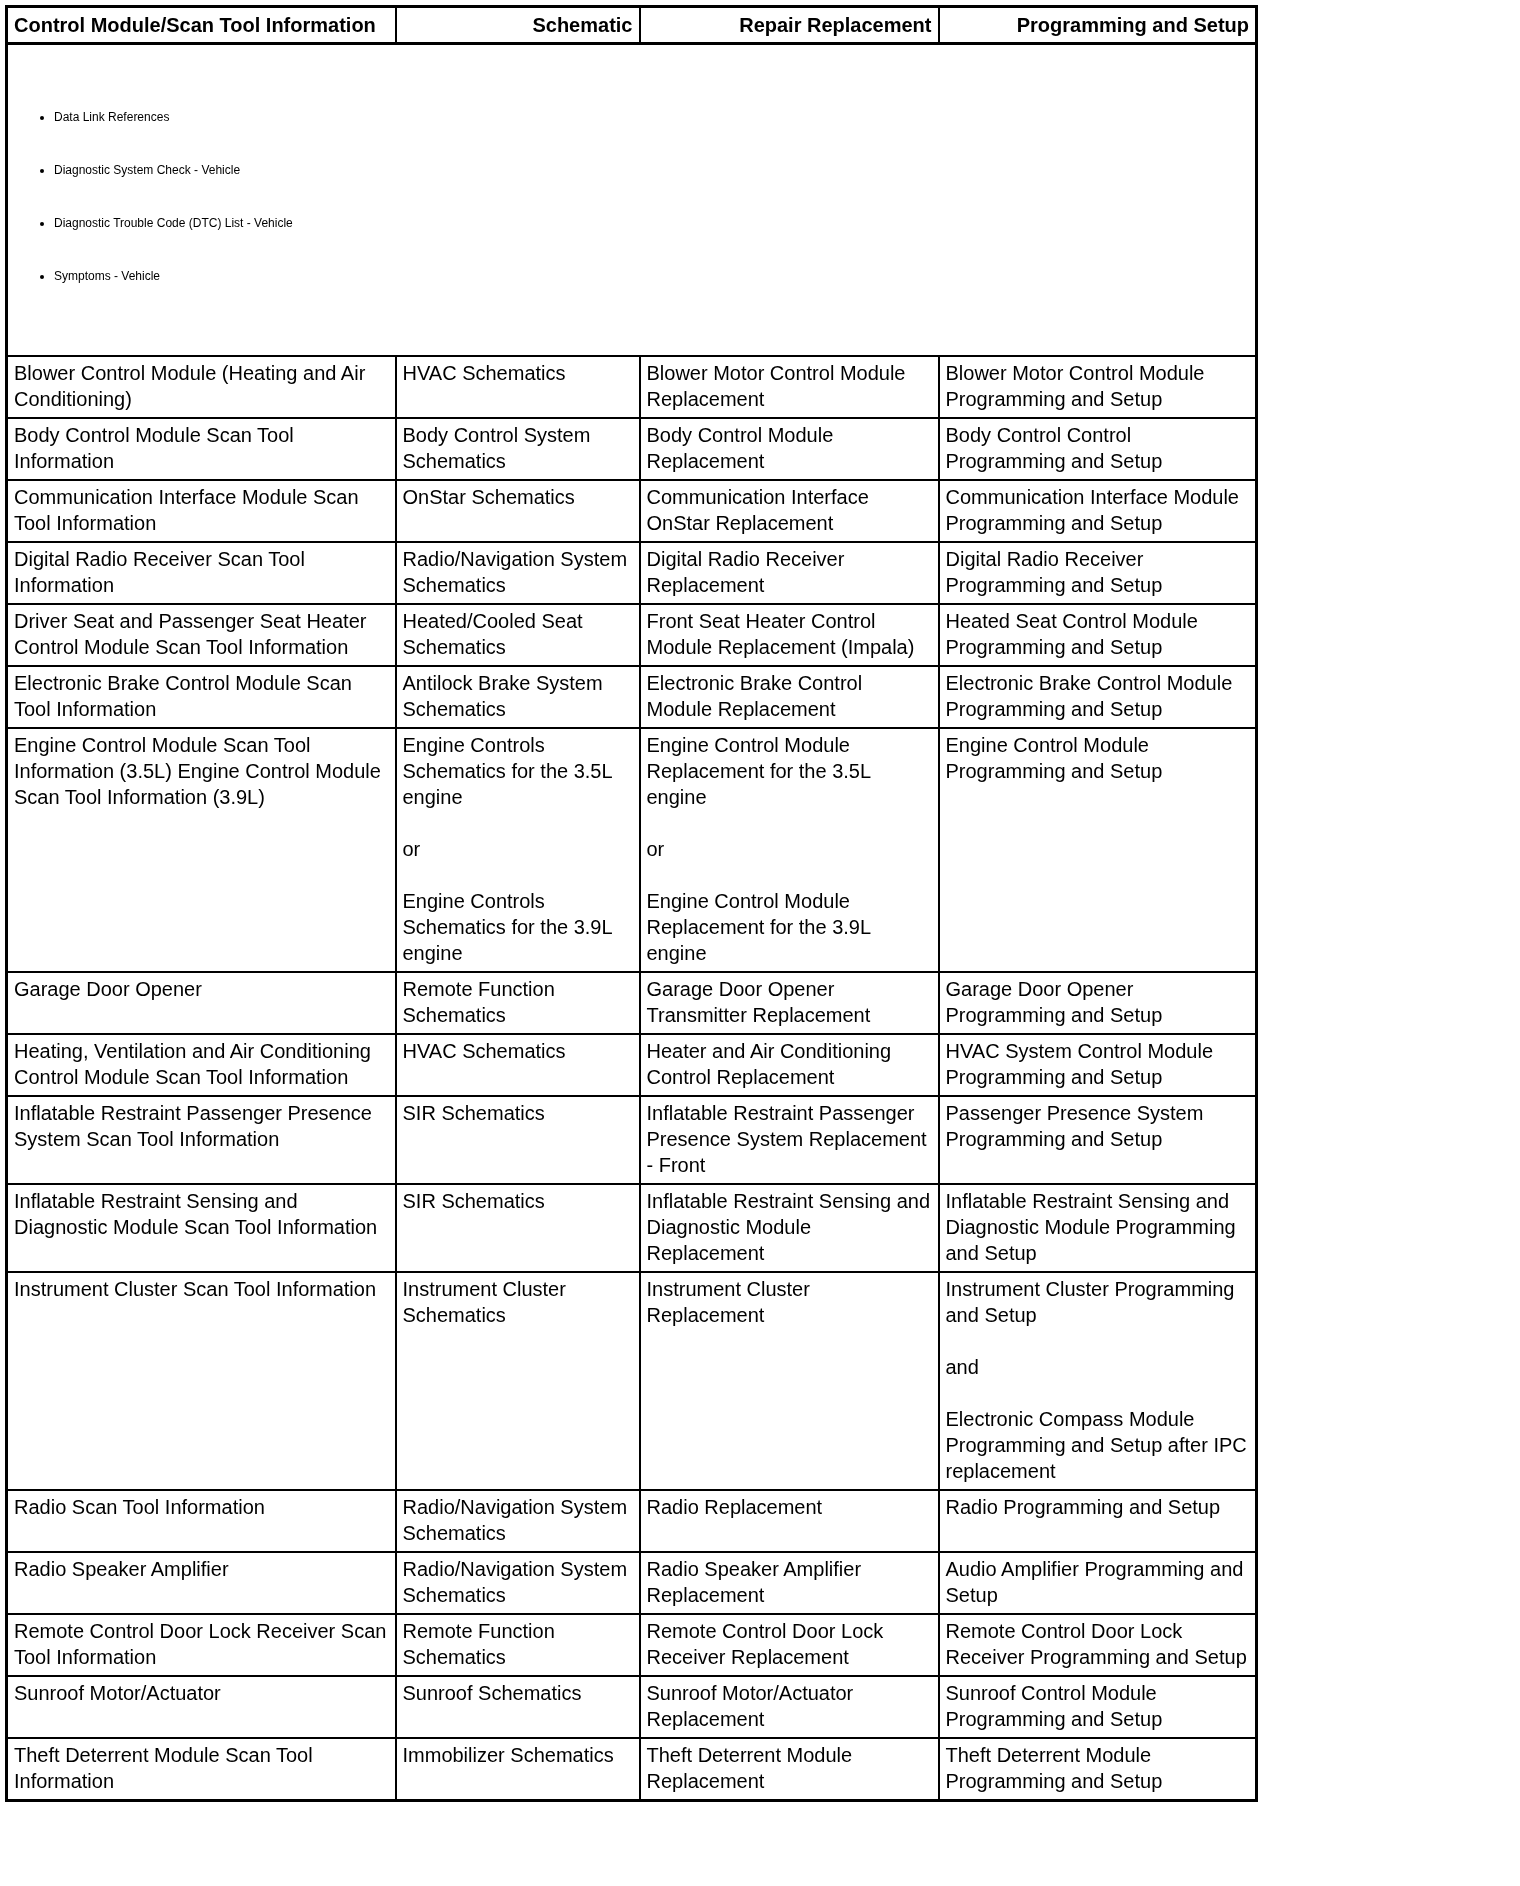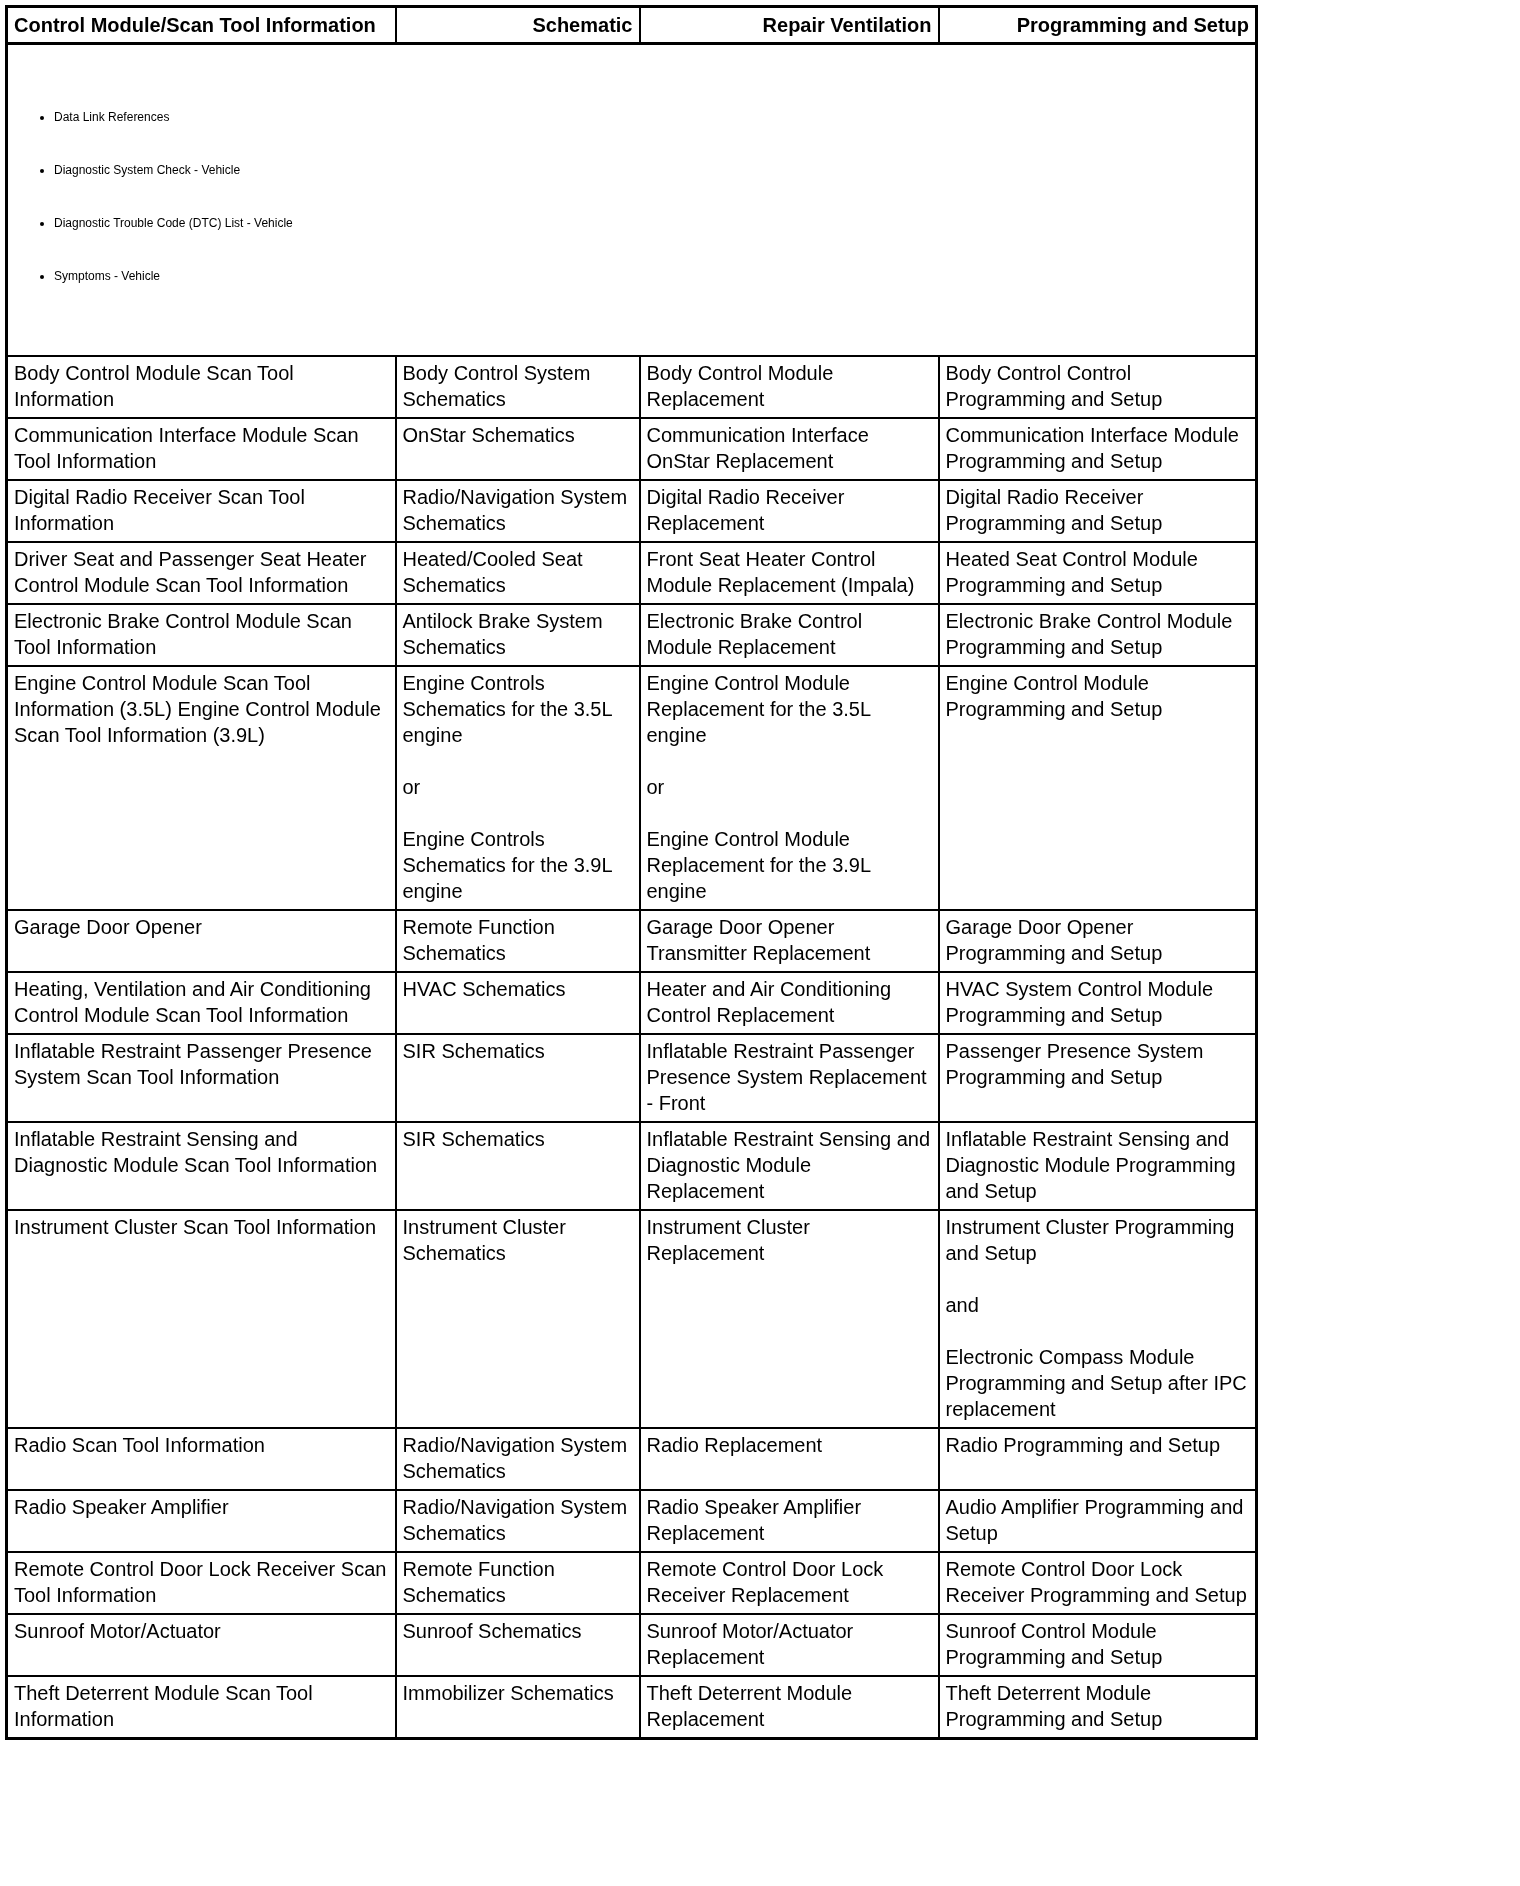--- a/index.html
+++ b/index.html
@@ -67,37 +67,43 @@
     <colgroup>
       <col style="width:389px">
       <col style="width:244px">
       <col style="width:299px">
       <col style="width:318px">
     </colgroup>
     <thead>
       <tr>
         <th class="first">Control Module/Scan Tool Information</th>
         <th>Schematic</th>
-        <th>Repair Ventilation</th>
+        <th>Repair Replacement</th>
         <th>Programming and Setup</th>
       </tr>
     </thead>
     <tbody>
       <tr>
         <td class="bullets-cell" colspan="4">
           <ul class="ref-list">
             <li>Data Link References</li>
             <li>Diagnostic System Check - Vehicle</li>
             <li>Diagnostic Trouble Code (DTC) List - Vehicle</li>
             <li>Symptoms - Vehicle</li>
           </ul>
         </td>
       </tr>
 
       <tr>
+        <td>Blower Control Module (Heating and Air Conditioning)</td>
+        <td>HVAC Schematics</td>
+        <td>Blower Motor Control Module Replacement</td>
+        <td>Blower Motor Control Module Programming and Setup</td>
+      </tr>
+      <tr>
         <td>Body Control Module Scan Tool Information</td>
         <td>Body Control System Schematics</td>
         <td>Body Control Module Replacement</td>
         <td>Body Control Control Programming and Setup</td>
       </tr>
       <tr>
         <td>Communication Interface Module Scan Tool Information</td>
         <td>OnStar Schematics</td>
         <td>Communication Interface OnStar Replacement</td>
         <td>Communication Interface Module Programming and Setup</td>

